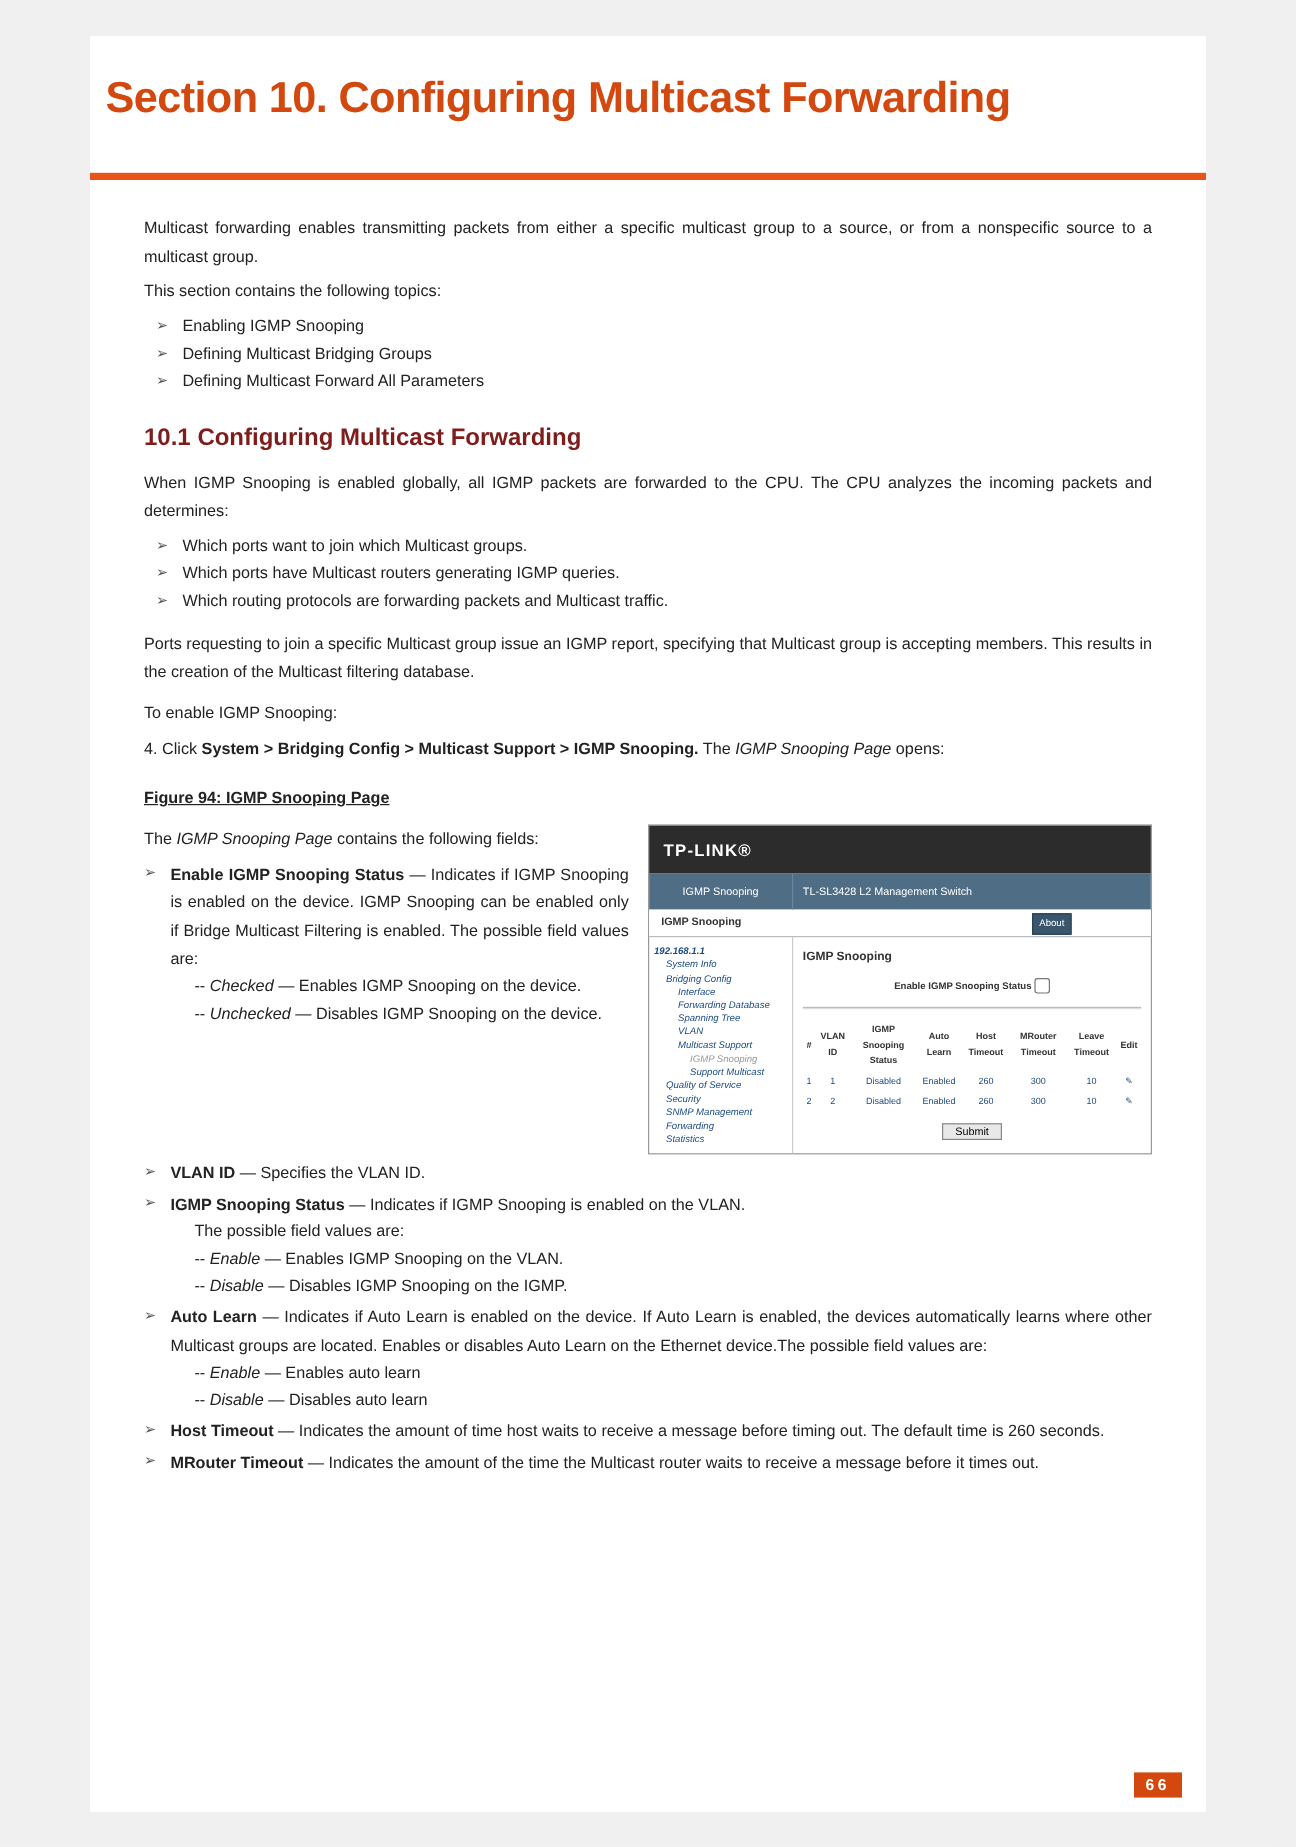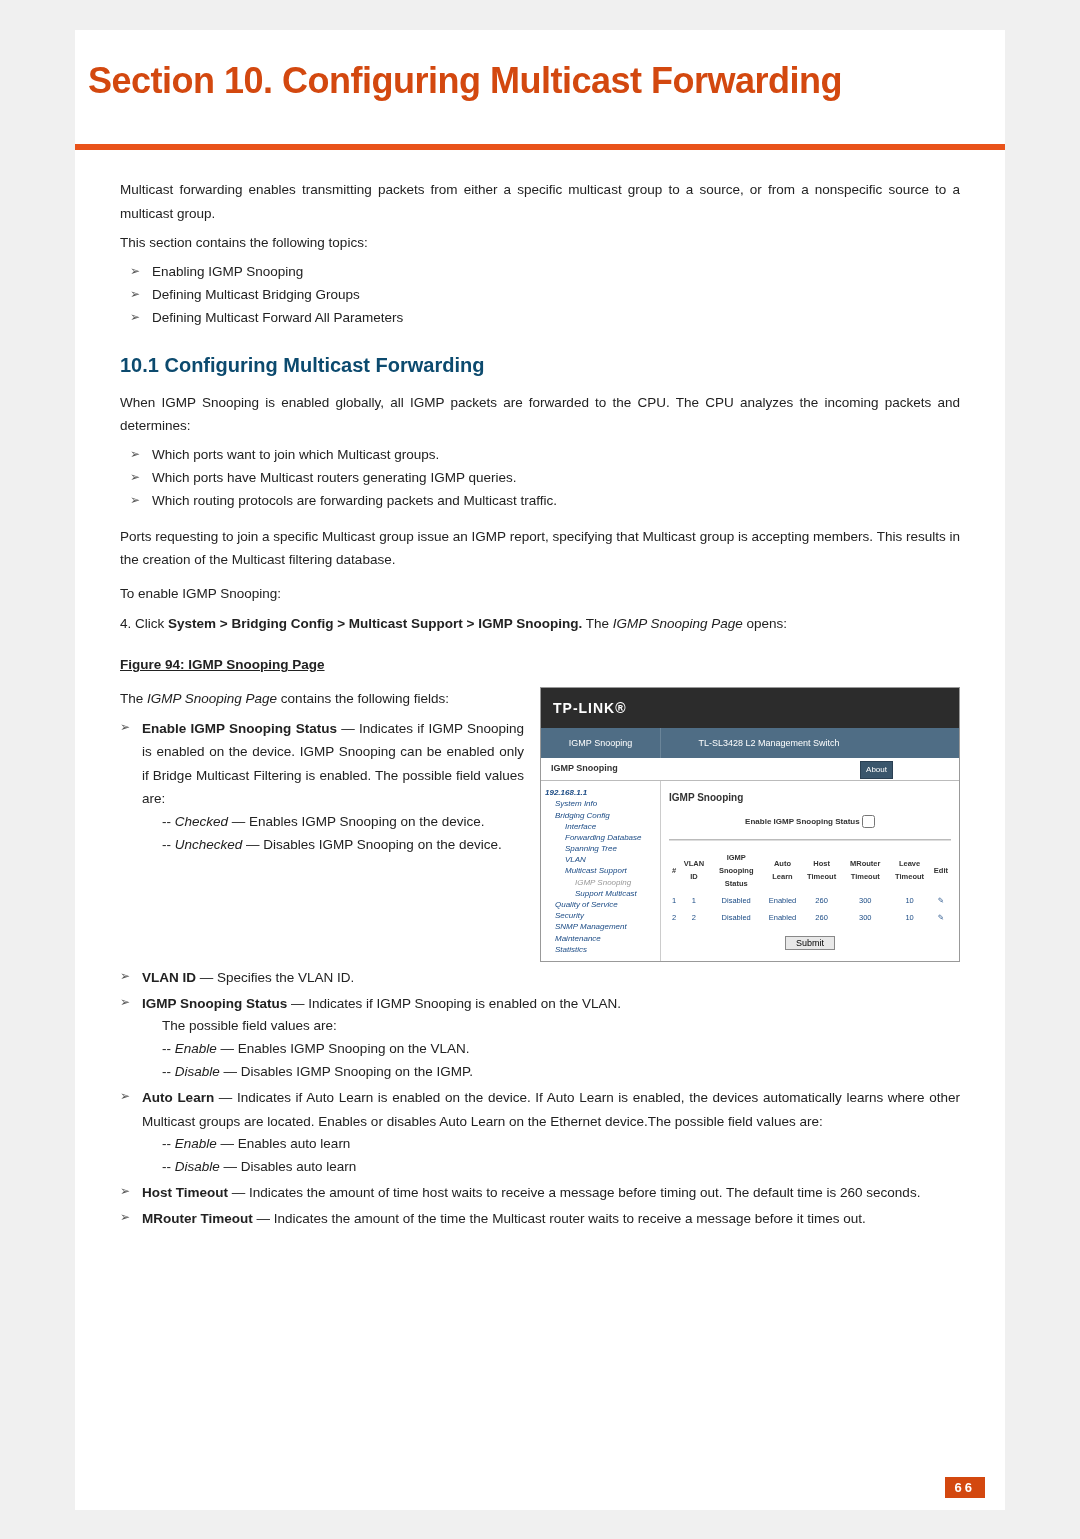--- a/index.html
+++ b/index.html
@@ -47,21 +47,21 @@
   .bullets li::before {
     content: "➢";
     position: absolute;
     left: 0; top: 0;
     color: #555;
     font-size: 12px;
   }
   .h2 {
     font-size: 20px;
     font-weight: bold;
-    color: #0c4a6e;
+    color: #7f1d1d;
     margin: 18px 0 8px 0;
   }
   .figcap { font-weight: bold; margin: 18px 0 10px 0; font-size: 13.5px; text-decoration: underline; }
   .two-col { display: flex; gap: 16px; align-items: flex-start; }
   .left-col { flex: 1 1 50%; }
   .right-col { flex: 0 0 420px; }
   .def-list li { list-style: none; position: relative; padding-left: 22px; margin-bottom: 2px; text-align: justify; }
   .def-list li::before { content: "➢"; position: absolute; left: 0; top: 0; color: #555; font-size: 12px; }
   .sub-indent { padding-left: 44px; }
   .sub-indent div { line-height: 1.7; }
@@ -96,21 +96,21 @@
     letter-spacing: 1px;
   }
   .ss-header {
     display: flex;
     background: #4f6d85;
     color: #fff;
     font-size: 9px;
     height: 30px;
   }
   .ss-header .left { width: 120px; display:flex; align-items:center; justify-content:center; border-right:1px solid #6b8599; }
-  .ss-header .mid { flex:1; display:flex; flex-direction:column; justify-content:center; padding-left:8px;text-align:center; }
+  .ss-header .mid { flex:1; display:flex; flex-direction:column; justify-content:center; padding-left:8px; }
   .ss-header .right { width: 90px; display:flex; align-items:center; justify-content:flex-end; padding-right:8px; gap:6px;margin-top:42px; }
   .ss-header .btn { background:#3a566c; border:1px solid #2a4053; padding:1px 5px; font-size:8px; }
   .ss-tab { background:#fff; border-bottom:1px solid #bbb; padding:3px 10px; font-size:9px; font-weight:bold; }
   .ss-body { display:flex; min-height:160px; }
   .ss-tree { width:120px; border-right:1px solid #ccc; padding:6px 4px; font-size:8px; line-height:1.4; color:#1b4b85;font-style:italic; }
   .ss-tree .ip { color:#1b4b85; font-weight:bold; }
   .ss-tree .node { padding-left:0; }
   .ss-tree .lvl1 { padding-left:10px; }
   .ss-tree .lvl2 { padding-left:20px; }
   .ss-tree .sel { color:#999; }
@@ -198,21 +198,21 @@
               <div class="lvl2">Interface</div>
               <div class="lvl2">Forwarding Database</div>
               <div class="lvl2">Spanning Tree</div>
               <div class="lvl2">VLAN</div>
               <div class="lvl2">Multicast Support</div>
               <div class="lvl2 sel" style="padding-left:30px;">IGMP Snooping</div>
               <div class="lvl2" style="padding-left:30px;">Support Multicast</div>
               <div class="lvl1">Quality of Service</div>
               <div class="lvl1">Security</div>
               <div class="lvl1">SNMP Management</div>
-              <div class="lvl1">Maintenance</div>
+              <div class="lvl1">Forwarding</div>
               <div class="lvl1">Statistics</div>
             </div>
             <div class="ss-main">
               <h4>IGMP Snooping</h4>
               <div class="ss-enable">
                 <span class="bold">Enable IGMP Snooping Status</span>
                 <input type="checkbox" style="">
               </div>
               <div class="ss-hr"></div>
               <table class="ss-table">

